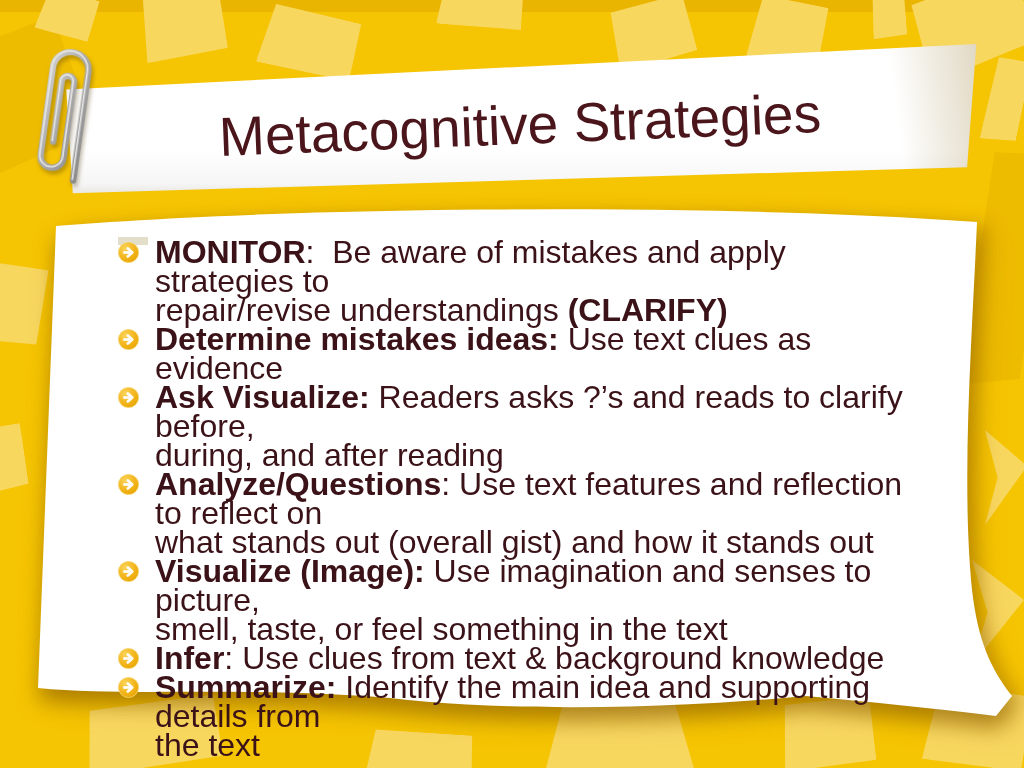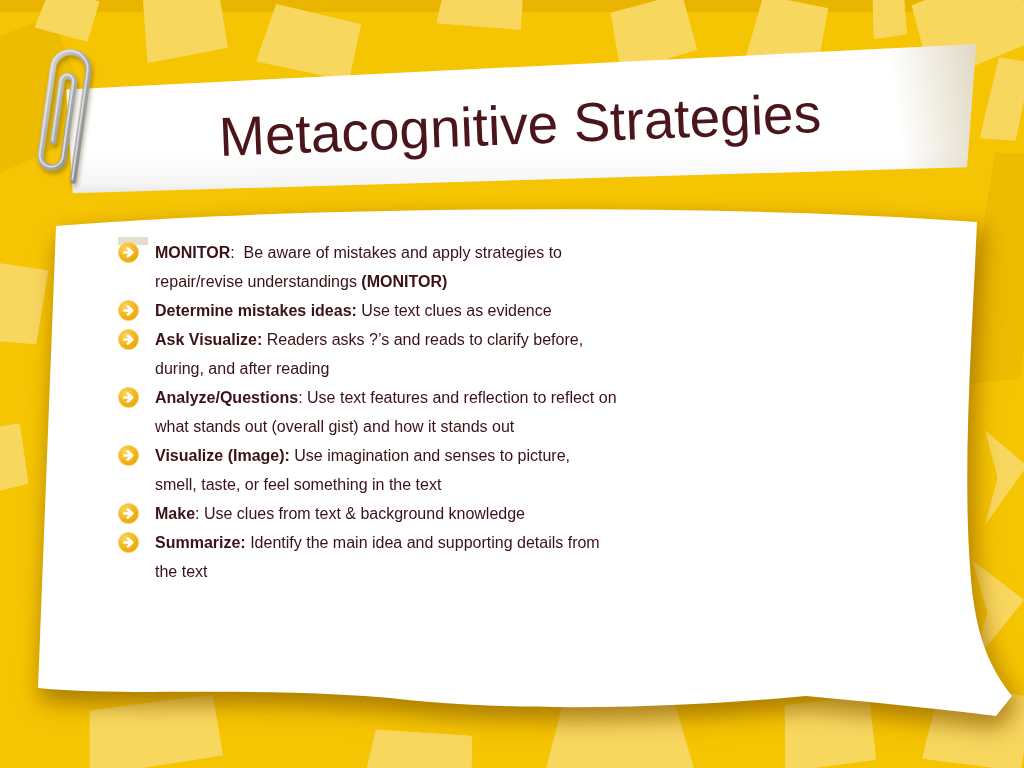--- a/index.html
+++ b/index.html
@@ -55,21 +55,21 @@
   .paperclip{position:absolute;left:20px;top:34px;width:92px;height:168px;z-index:7;
     transform:rotate(8deg);filter:drop-shadow(2px 3px 2px rgba(70,50,0,.35));}
 
   
   .paper-svg{position:absolute;left:0;top:0;width:1024px;height:768px;z-index:3;}
   .smudge{position:absolute;left:118px;top:237px;width:30px;height:8px;background:#DDD8C0;opacity:.85;z-index:4;}
 
   
   .content{
     position:absolute;left:118px;top:238px;width:800px;z-index:8;
-    color:#3A1217;font-size:16px;line-height:29px;
+    color:#3A1217;font-size:32px;line-height:29px;
   }
   .content ul{list-style:none;margin:0;padding:0;}
   .item{display:flex;align-items:flex-start;}
   .bullet-icon{flex:0 0 21px;width:21px;height:21px;margin:4px 16px 0 0;}
   .txt{white-space:pre-wrap;}
   .txt b{font-weight:bold;}
 </style>
 </head>
 <body>
 
@@ -137,21 +137,21 @@
 
   <div class="content">
     <ul>
       <li class="item">
         <svg class="bullet-icon" viewBox="0 0 20 20">
             <circle cx="10" cy="10" r="9.6" fill="url(#bulletGrad)" stroke="#F7D470" stroke-width="0.8"></circle>
             <path d="M5 10 H12" stroke="#fff" stroke-width="2.5"></path>
             <path d="M9.3 6.2 L13.6 10 L9.3 13.8" fill="none" stroke="#fff" stroke-width="2.5" stroke-linejoin="round" stroke-linecap="round"></path>
           </svg>
         <div class="txt"><b>MONITOR</b><span>:  Be aware of mistakes and apply strategies to
-repair/revise understandings </span><b>(MONITOR)</b></div>
+repair/revise understandings </span><b>(CLARIFY)</b></div>
       </li>
       <li class="item">
         <svg class="bullet-icon" viewBox="0 0 20 20">
             <circle cx="10" cy="10" r="9.6" fill="url(#bulletGrad)" stroke="#F7D470" stroke-width="0.8"></circle>
             <path d="M5 10 H12" stroke="#fff" stroke-width="2.5"></path>
             <path d="M9.3 6.2 L13.6 10 L9.3 13.8" fill="none" stroke="#fff" stroke-width="2.5" stroke-linejoin="round" stroke-linecap="round"></path>
           </svg>
         <div class="txt"><b>Determine mistakes ideas:</b><span> Use text clues as evidence</span><b></b></div>
       </li>
       <li class="item">
@@ -180,21 +180,21 @@
           </svg>
         <div class="txt"><b>Visualize (Image):</b><span> Use imagination and senses to picture,
 smell, taste, or feel something in the text</span><b></b></div>
       </li>
       <li class="item">
         <svg class="bullet-icon" viewBox="0 0 20 20">
             <circle cx="10" cy="10" r="9.6" fill="url(#bulletGrad)" stroke="#F7D470" stroke-width="0.8"></circle>
             <path d="M5 10 H12" stroke="#fff" stroke-width="2.5"></path>
             <path d="M9.3 6.2 L13.6 10 L9.3 13.8" fill="none" stroke="#fff" stroke-width="2.5" stroke-linejoin="round" stroke-linecap="round"></path>
           </svg>
-        <div class="txt"><b>Make</b><span>: Use clues from text &amp; background knowledge</span><b></b></div>
+        <div class="txt"><b>Infer</b><span>: Use clues from text &amp; background knowledge</span><b></b></div>
       </li>
       <li class="item">
         <svg class="bullet-icon" viewBox="0 0 20 20">
             <circle cx="10" cy="10" r="9.6" fill="url(#bulletGrad)" stroke="#F7D470" stroke-width="0.8"></circle>
             <path d="M5 10 H12" stroke="#fff" stroke-width="2.5"></path>
             <path d="M9.3 6.2 L13.6 10 L9.3 13.8" fill="none" stroke="#fff" stroke-width="2.5" stroke-linejoin="round" stroke-linecap="round"></path>
           </svg>
         <div class="txt"><b>Summarize:</b><span> Identify the main idea and supporting details from
 the text</span><b></b></div>
       </li>

